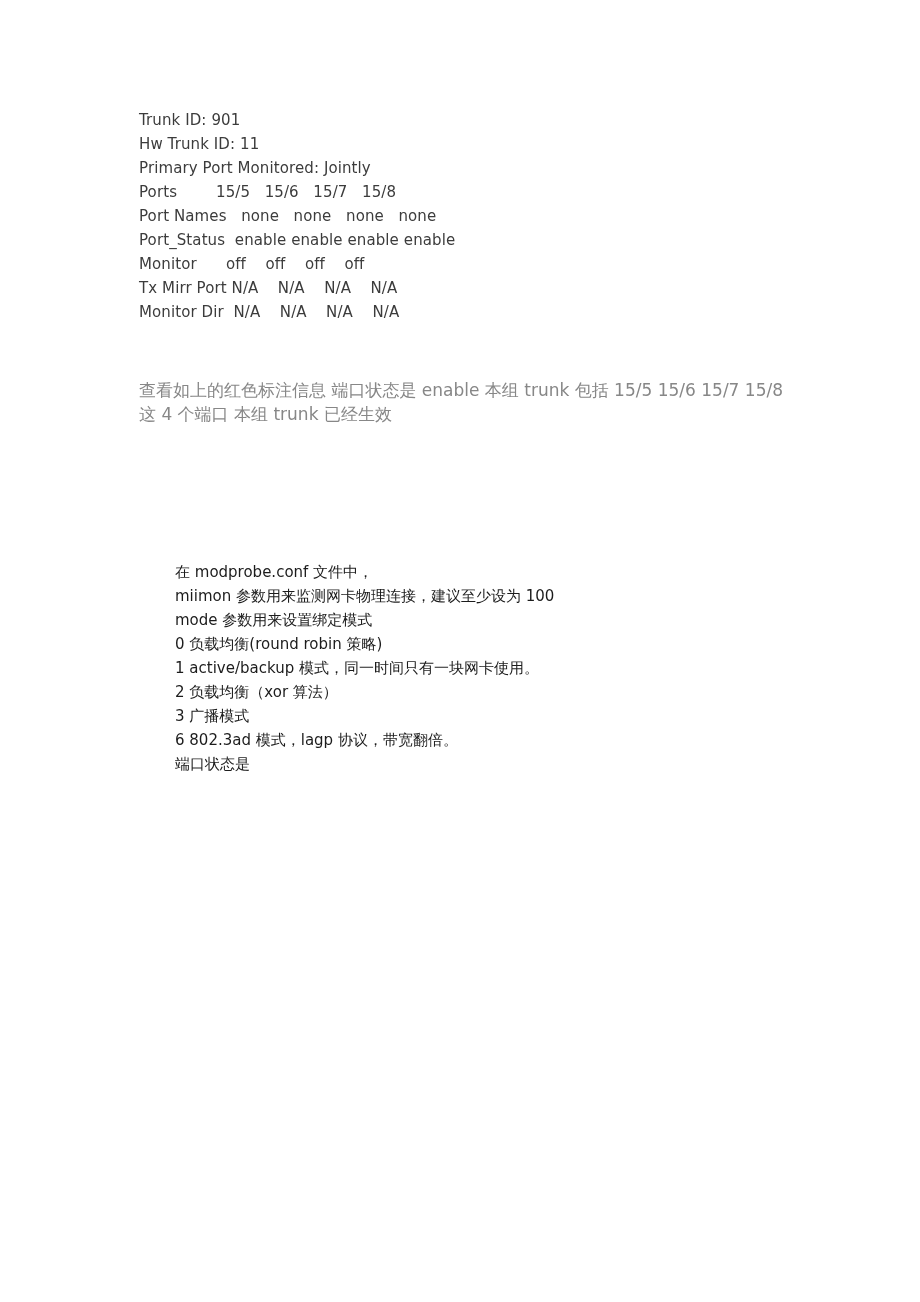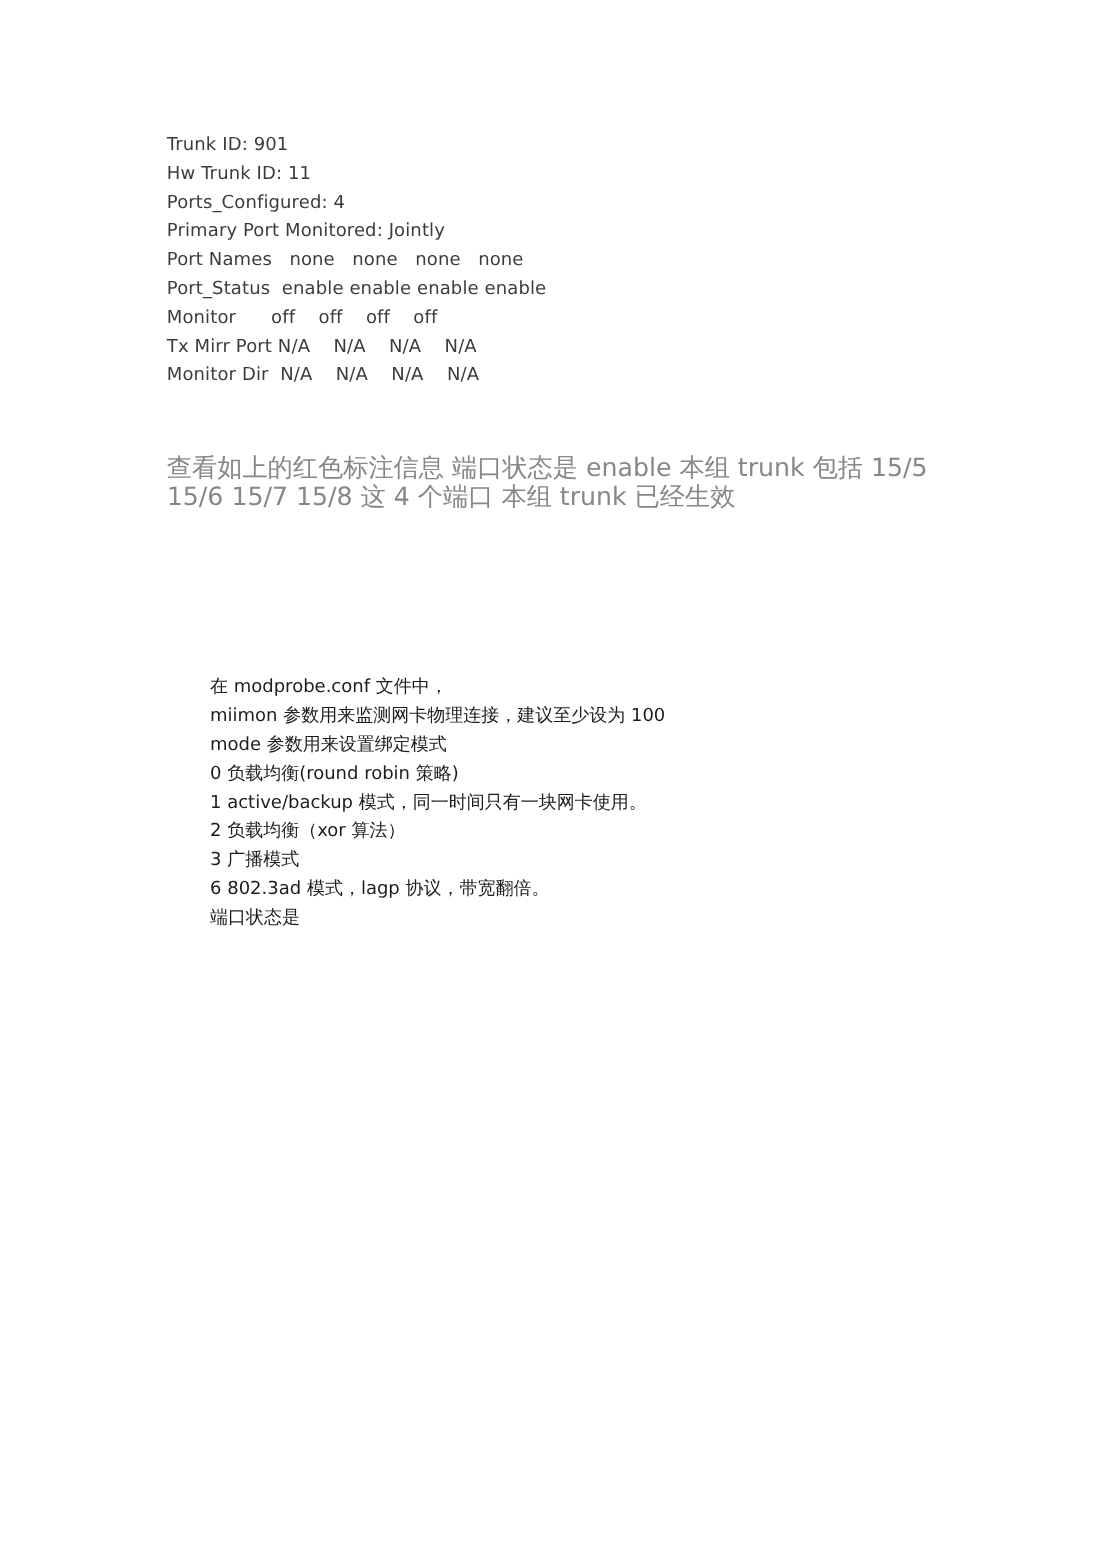--- a/index.html
+++ b/index.html
@@ -44,21 +44,21 @@
 
   
   .annotation-block {
     position: absolute;
     left: 139px;
     top: 378px;
     width: 645px;
   }
   .annotation-line {
     font-family: "DejaVu Sans", "Liberation Sans", sans-serif;
-    font-size: 21px;
+    font-size: 17px;
     line-height: 24px;
     color: #878787;
     white-space: normal;
     word-break: break-word;
   }
 
   
   .notes-block {
     position: absolute;
     left: 139px;
@@ -75,22 +75,22 @@
   }
 </style>
 </head>
 <body>
 
 <div class="page">
 
   <div class="console-block">
     <div class="console-line">Trunk ID: 901</div>
     <div class="console-line">Hw Trunk ID: 11</div>
-    <div class="console-line">Ports_Configured: 4</div>
     <div class="console-line">Primary Port Monitored: Jointly</div>
+    <div class="console-line">Ports        15/5   15/6   15/7   15/8</div>
     <div class="console-line">Port Names   none   none   none   none</div>
     <div class="console-line">Port_Status  enable enable enable enable</div>
     <div class="console-line">Monitor      off    off    off    off</div>
     <div class="console-line">Tx Mirr Port N/A    N/A    N/A    N/A</div>
     <div class="console-line">Monitor Dir  N/A    N/A    N/A    N/A</div>
   </div>
 
   <div class="annotation-block">
     <div class="annotation-line">查看如上的红色标注信息 端口状态是 enable 本组 trunk 包括 15/5 15/6 15/7 15/8 这 4 个端口  本组 trunk 已经生效</div>
   </div>

